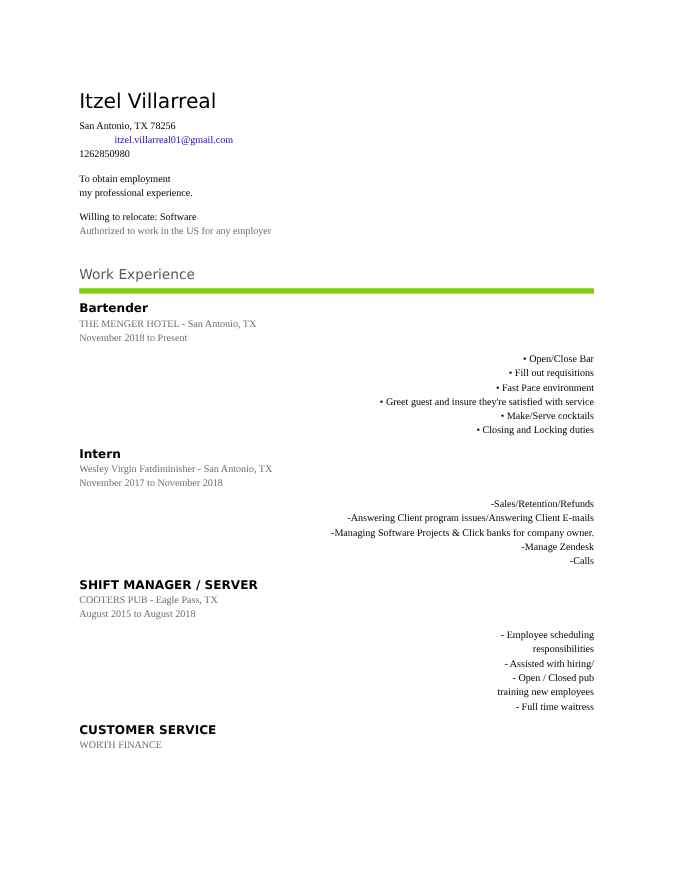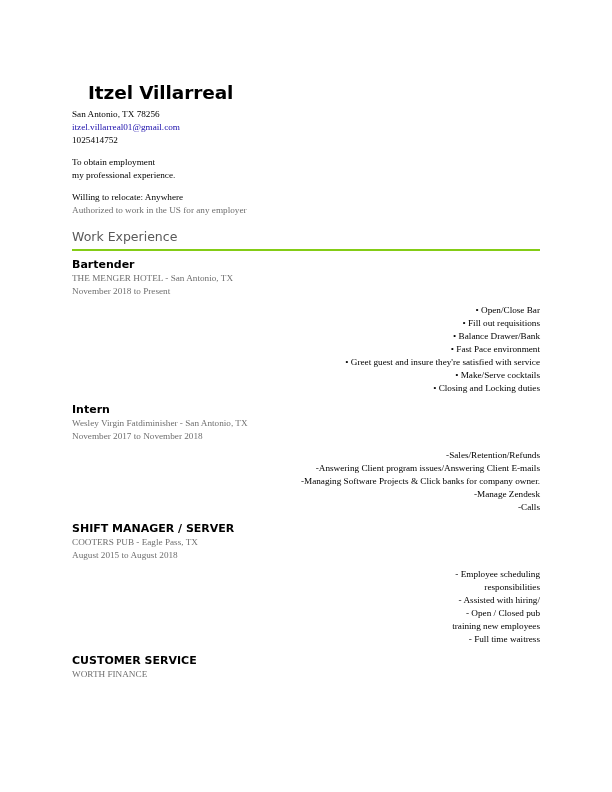--- a/index.html
+++ b/index.html
@@ -1,58 +1,57 @@
 <!DOCTYPE html>
 <html><head>
   <meta charset="utf-8">
   <style>
     html, body { margin: 0; padding: 0; background: #ffffff; }
     body { width: 612px; height: 792px; position: relative; overflow: hidden;
            font-family: "DejaVu Sans", sans-serif; color: #000; }
     .page { position: absolute; left: 72px; top: 82px; width: 468px; }
-    .name { font-size: 18.5px; line-height: 22px; margin: 0 0 4px 16px; font-weight: bold; letter-spacing: -0.1px; }
+    .name { font-size: 18.5px; line-height: 22px; margin: 0 0 4px 0; font-weight: normal; letter-spacing: -0.1px; }
     .line { font-size: 9.2px; line-height: 13px; white-space: pre; font-family: Liberation Serif, serif; }
-    .email { color: #1a0dab; text-decoration: none; }
+    .email { color: #1a0dab; text-decoration: none; margin-left: 32px; }
     .gray { color: #6f6f6f; }
     .gap6 { height: 9px; }
-    .section-title { font-size: 12.5px; color: #595959; line-height: 16px; margin-top: 12px; padding-bottom: 4px;
-                     border-bottom: 2px solid #84cc16; }
+    .section-title { font-size: 12.5px; color: #595959; line-height: 16px; margin-top: 25px; padding-bottom: 4px;
+                     border-bottom: 5px solid #84cc16; }
     .job-title { font-size: 11px; font-weight: bold; line-height: 14px; margin-top: 8px; }
     .job-title.first { margin-top: 7px; }
     .desc { margin-top: 6px; text-align: right; }
   </style>
 </head>
 <body>
 
 <div class="page">
   <h1 class="name">Itzel Villarreal</h1>
   <div class="line">San Antonio, TX 78256</div>
   <div class="line"><a class="email" href="#">itzel.villarreal01@gmail.com</a></div>
-  <div class="line">1025414752</div>
+  <div class="line">1262850980</div>
 
   <div class="gap6"></div>
   <div>
     <div class="line">To obtain employment</div>
     <div class="line">my professional experience.</div>
   </div>
 
   <div class="gap6"></div>
-  <div class="line">Willing to relocate: Anywhere</div>
+  <div class="line">Willing to relocate: Software</div>
   <div class="line gray">Authorized to work in the US for any employer</div>
 
   <div class="section-title">Work Experience</div>
 
   <div>
     <div class="job-title first">Bartender</div>
     <div class="line gray">THE MENGER HOTEL - San Antonio, TX</div>
     <div class="line gray">November 2018 to Present</div>
     <div class="desc">
       <div class="line">• Open/Close Bar</div>
       <div class="line">• Fill out requisitions</div>
-      <div class="line">• Balance Drawer/Bank</div>
       <div class="line">• Fast Pace environment</div>
       <div class="line">• Greet guest and insure they're satisfied with service</div>
       <div class="line">• Make/Serve cocktails</div>
       <div class="line">• Closing and Locking duties</div>
     </div>
   </div>
 
   <div>
     <div class="job-title">Intern</div>
     <div class="line gray">Wesley Virgin Fatdiminisher - San Antonio, TX</div>

